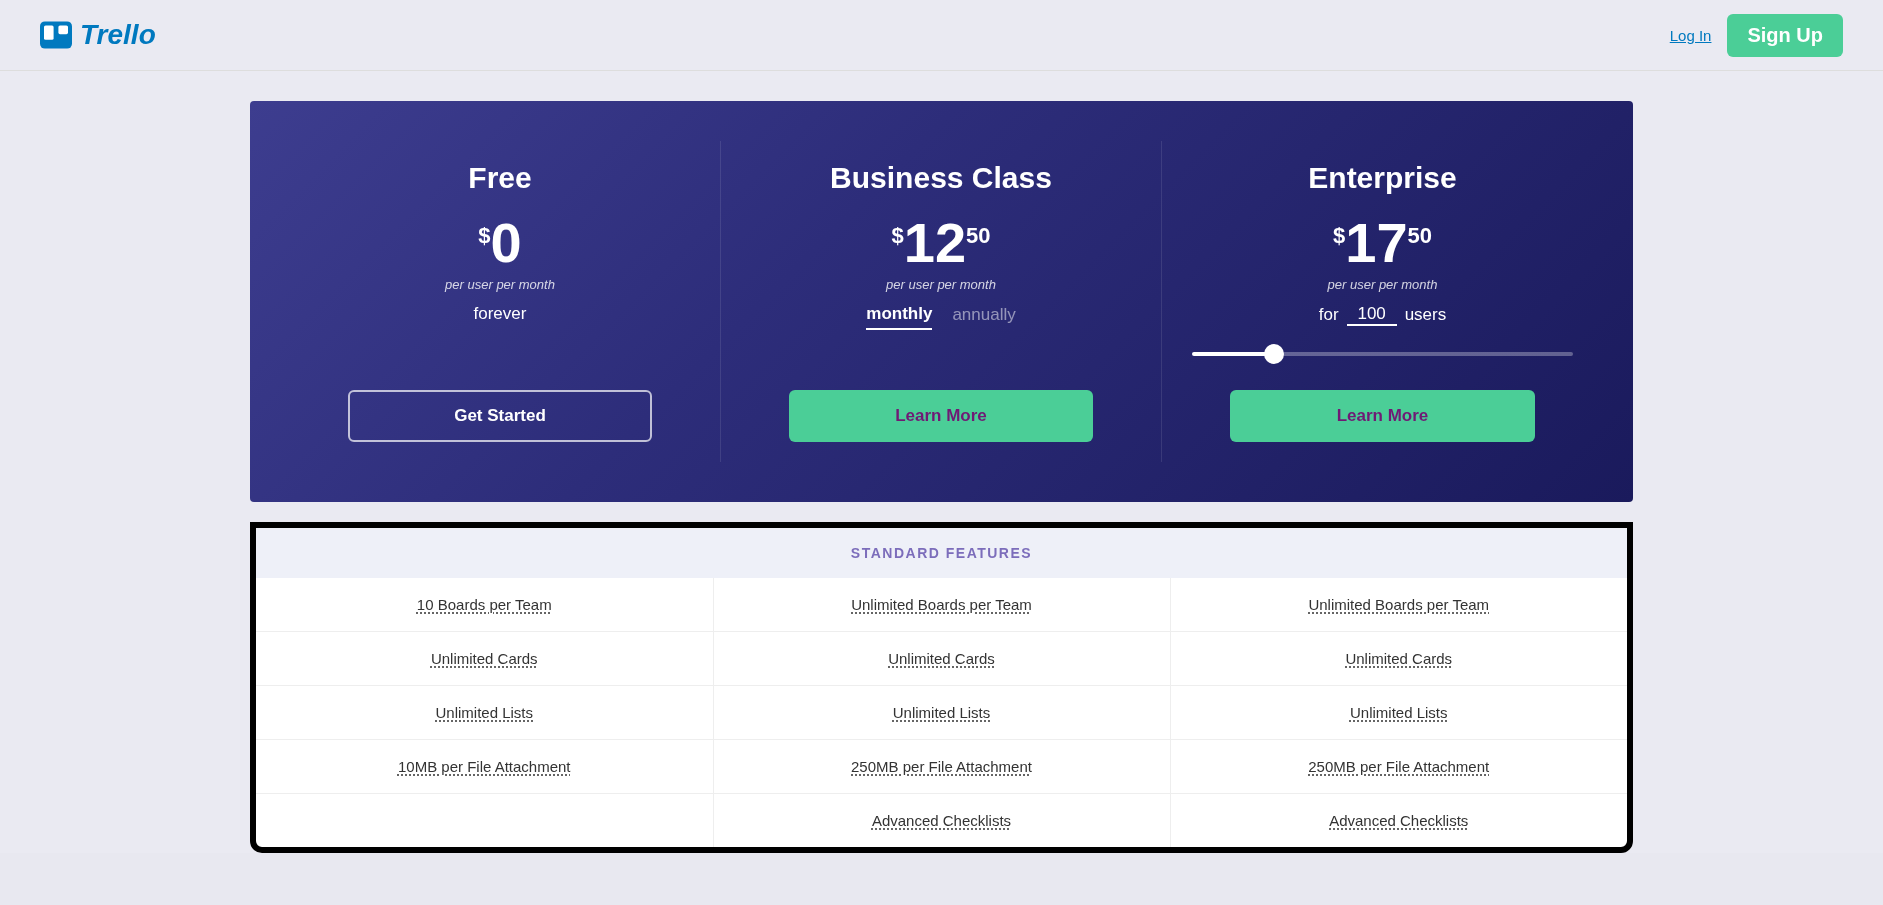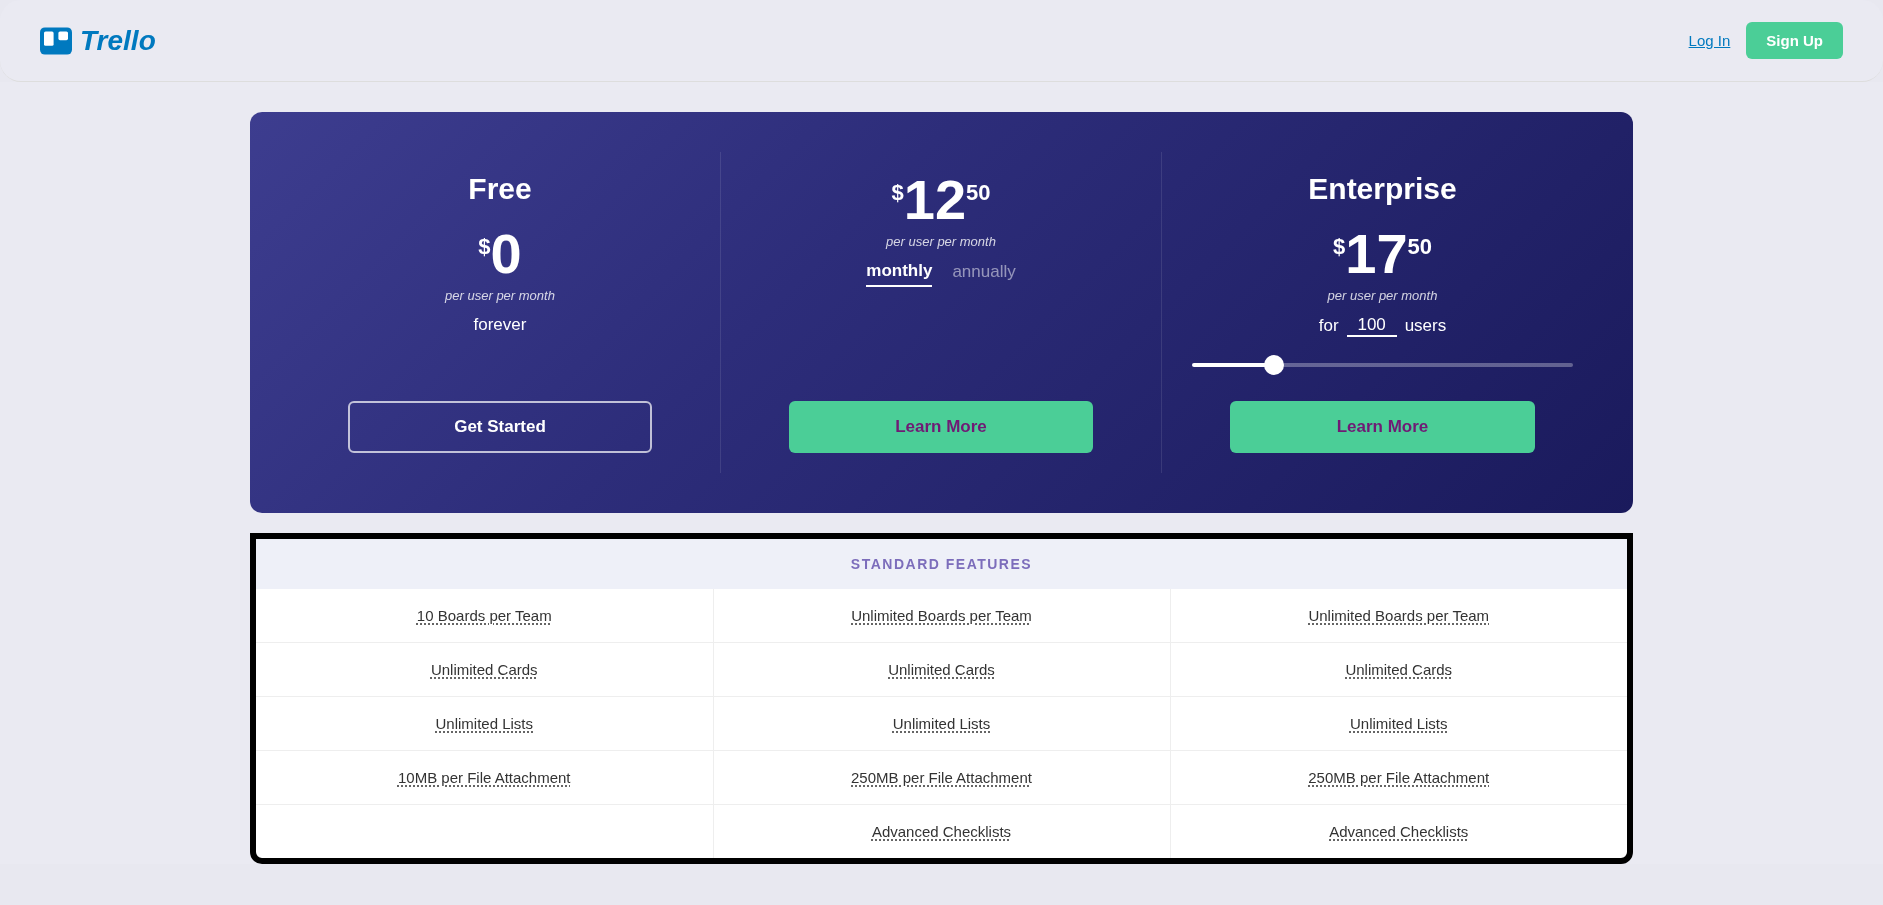--- a/index.html
+++ b/index.html
@@ -9,23 +9,22 @@
       min-height: 905px;
     }
 
     
     .header {
       background-color: #eaeaf2;
       display: flex;
       align-items: center;
       justify-content: space-between;
       padding: 4px 40px;
-      height: 82px;
+      height: 71px;
       border-bottom: 1px solid #ddd;
-      border-radius: 21px;
     }
     .logo {
       display: flex;
       align-items: center;
       gap: 8px;
       text-decoration: none;
     }
     .logo-icon {
       width: 32px;
       height: 28px;
@@ -48,29 +47,29 @@
       cursor: pointer;
       background: none;
       border: none;
     }
     .signup-btn {
       background-color: #4bce97;
       color: white;
       border: none;
       border-radius: 6px;
       padding: 10px 20px;
-      font-size: 15px;
+      font-size: 20px;
       font-weight: 600;
       cursor: pointer;
     }
 
     
     .pricing-container {
       background: linear-gradient(135deg, #3d3d8f 0%, #2d2d7a 40%, #1a1a5c 100%);
-      border-radius: 12px;
+      border-radius: 4px;
       margin: 20px 0;
       padding: 40px 30px;
       display: grid;
       grid-template-columns: 1fr 1fr 1fr;
       gap: 0;
     }
 
     .pricing-plan {
       display: flex;
       flex-direction: column;
@@ -293,20 +292,21 @@
       <div class="plan-price">
         <span class="price-dollar">$</span>
         <span class="price-main">0</span>
       </div>
       <div class="plan-period">per user per month</div>
       <div class="plan-billing">forever</div>
       <button class="get-started-btn">Get Started</button>
     </div>
 
     <div class="pricing-plan">
+      <div class="plan-name">Business Class</div>
       <div class="plan-price">
         <span class="price-dollar">$</span>
         <span class="price-main">12</span>
         <span class="price-cents">50</span>
       </div>
       <div class="plan-period">per user per month</div>
       <div class="billing-toggle">
         <button class="billing-option active">monthly</button>
         <button class="billing-option inactive">annually</button>
       </div>

